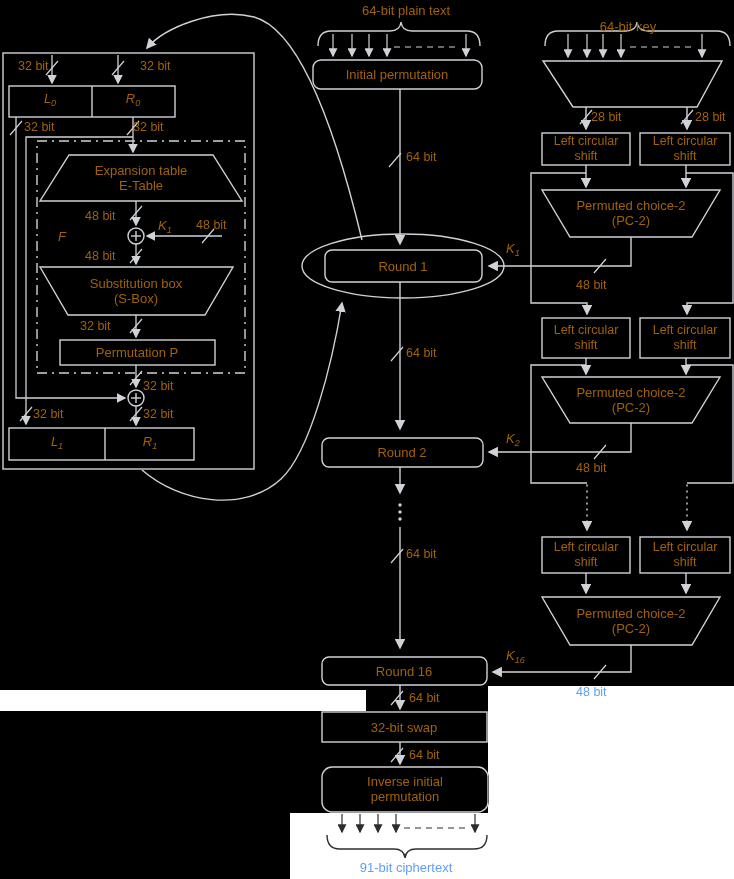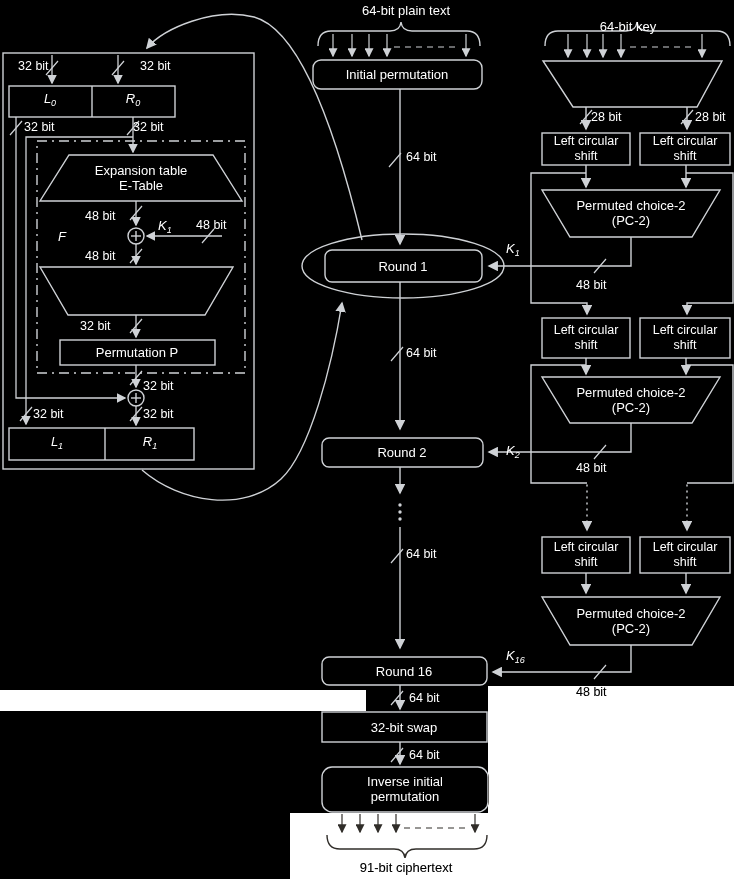--- a/index.html
+++ b/index.html
@@ -1,21 +1,21 @@
 <!DOCTYPE html>
 <html><head>
 <meta charset="utf-8">
 <style>
   html,body{margin:0;padding:0;background:#000;}
   .stage{position:relative;width:734px;height:879px;background:#000;overflow:hidden;
          font-family:"Liberation Sans",sans-serif;}
   .patch{position:absolute;background:#fff;}
   .layer{position:absolute;inset:0;mix-blend-mode:difference;color:#cfd2d6;}
   .layer svg{position:absolute;inset:0;display:block;}
-  .lbl{position:absolute;font-size:12.5px;color:#ffffff;white-space:nowrap;line-height:15px;}
+  .lbl{position:absolute;font-size:12.5px;color:#a16207;white-space:nowrap;line-height:15px;}
   .ctr{transform:translate(-50%,-50%);text-align:center;}
   .it{font-style:italic;}
   .sub{font-size:9px;vertical-align:-3px;}
   .big{font-size:13px;}
 </style>
 </head>
 <body>
 
 <div class="stage">
 
@@ -185,20 +185,24 @@
   <div class="lbl" style="left:133px;top:120px;">32 bit</div>
   <div class="lbl ctr big" style="left:141px;top:178px;">
     <div>Expansion table</div>
         <div>E-Table</div>
   </div>
   <div class="lbl" style="left:85px;top:209px;">48 bit</div>
   <div class="lbl big it" style="left:58px;top:229px;">F</div>
   <div class="lbl big it" style="left:158px;top:218px;"><span>K</span><span class="sub">1</span></div>
   <div class="lbl" style="left:196px;top:218px;">48 bit</div>
   <div class="lbl" style="left:85px;top:249px;">48 bit</div>
+  <div class="lbl ctr big" style="left:136px;top:291px;">
+    <div>Substitution box</div>
+        <div>(S-Box)</div>
+  </div>
   <div class="lbl" style="left:80px;top:319px;">32 bit</div>
   <div class="lbl ctr big" style="left:137px;top:352px;">Permutation P</div>
   <div class="lbl" style="left:143px;top:379px;">32 bit</div>
   <div class="lbl" style="left:143px;top:407px;">32 bit</div>
   <div class="lbl" style="left:33px;top:407px;">32 bit</div>
   <div class="lbl ctr big it" style="left:57px;top:444px;"><span>L</span><span class="sub">1</span></div>
   <div class="lbl ctr big it" style="left:150px;top:444px;"><span>R</span><span class="sub">1</span></div>
 
   <div class="lbl ctr big" style="left:406px;top:10px;">64-bit plain text</div>
   <div class="lbl ctr big" style="left:397px;top:74px;">Initial permutation</div>
@@ -239,21 +243,21 @@
         <div>shift</div>
   </div>
   <div class="lbl ctr" style="left:685px;top:338px;">
     <div>Left circular</div>
         <div>shift</div>
   </div>
   <div class="lbl ctr big" style="left:631px;top:400px;">
     <div>Permuted choice-2</div>
         <div>(PC-2)</div>
   </div>
-  <div class="lbl big it" style="left:506px;top:443px;text-align:right;"><span>K</span><span class="sub">2</span></div>
+  <div class="lbl big it" style="left:506px;top:431px;text-align:right;"><span>K</span><span class="sub">2</span></div>
   <div class="lbl" style="left:576px;top:461px;">48 bit</div>
   <div class="lbl ctr" style="left:586px;top:555px;">
     <div>Left circular</div>
         <div>shift</div>
   </div>
   <div class="lbl ctr" style="left:685px;top:555px;">
     <div>Left circular</div>
         <div>shift</div>
   </div>
   <div class="lbl ctr big" style="left:631px;top:621px;">

